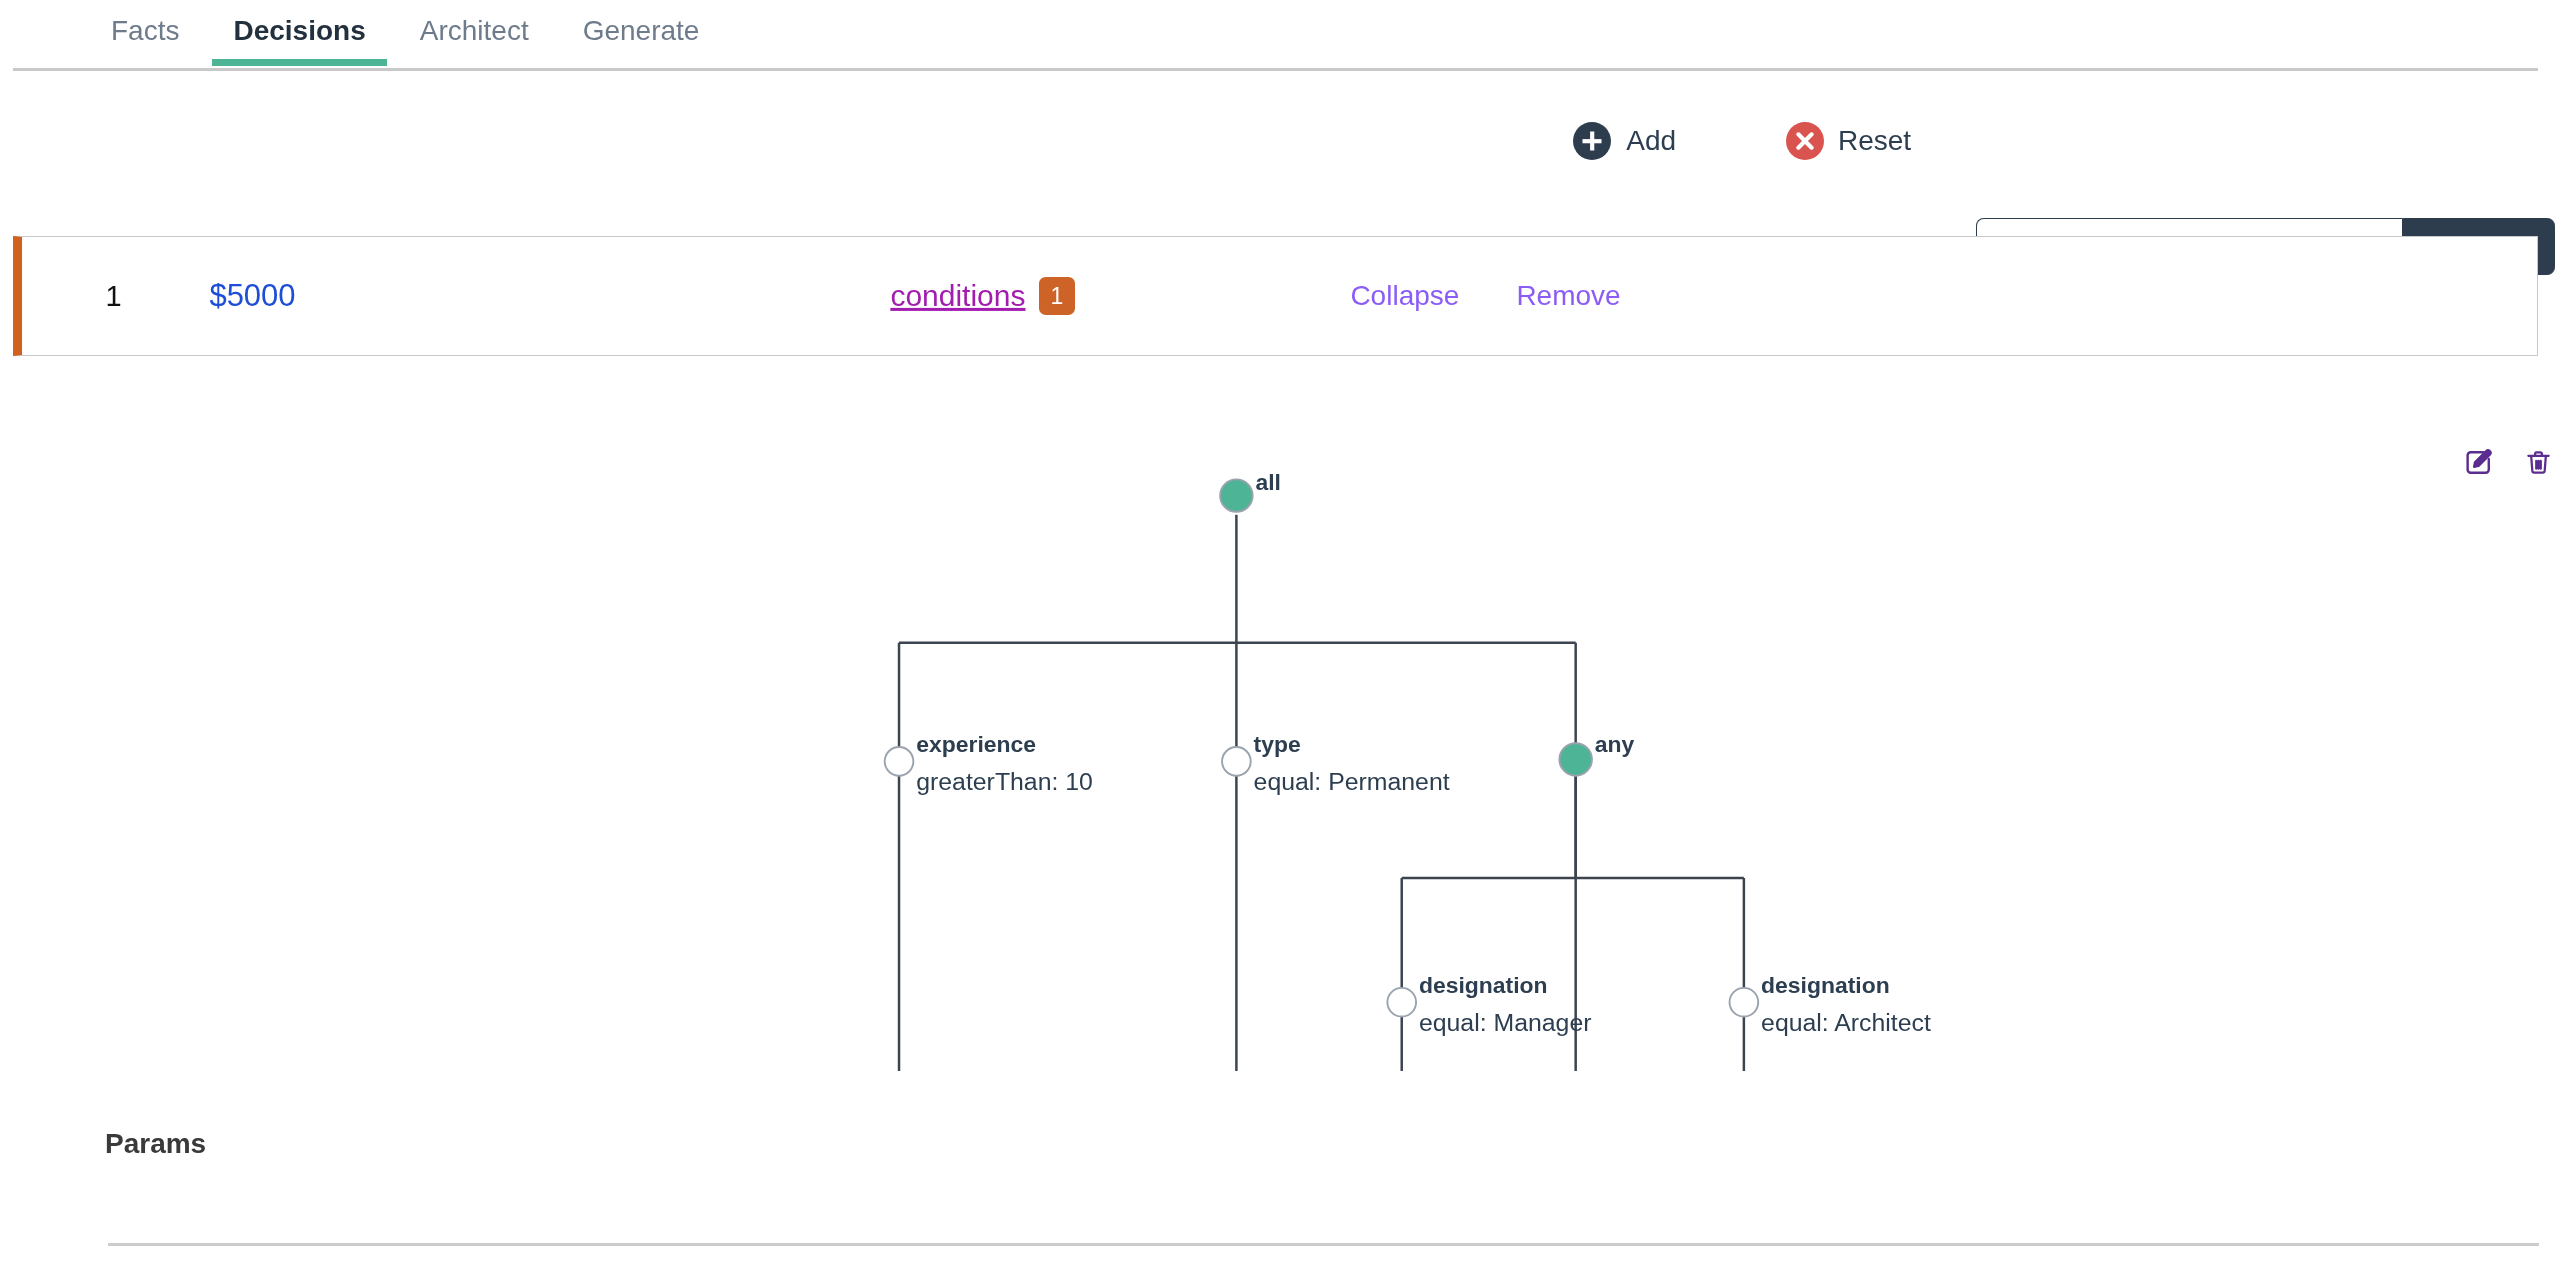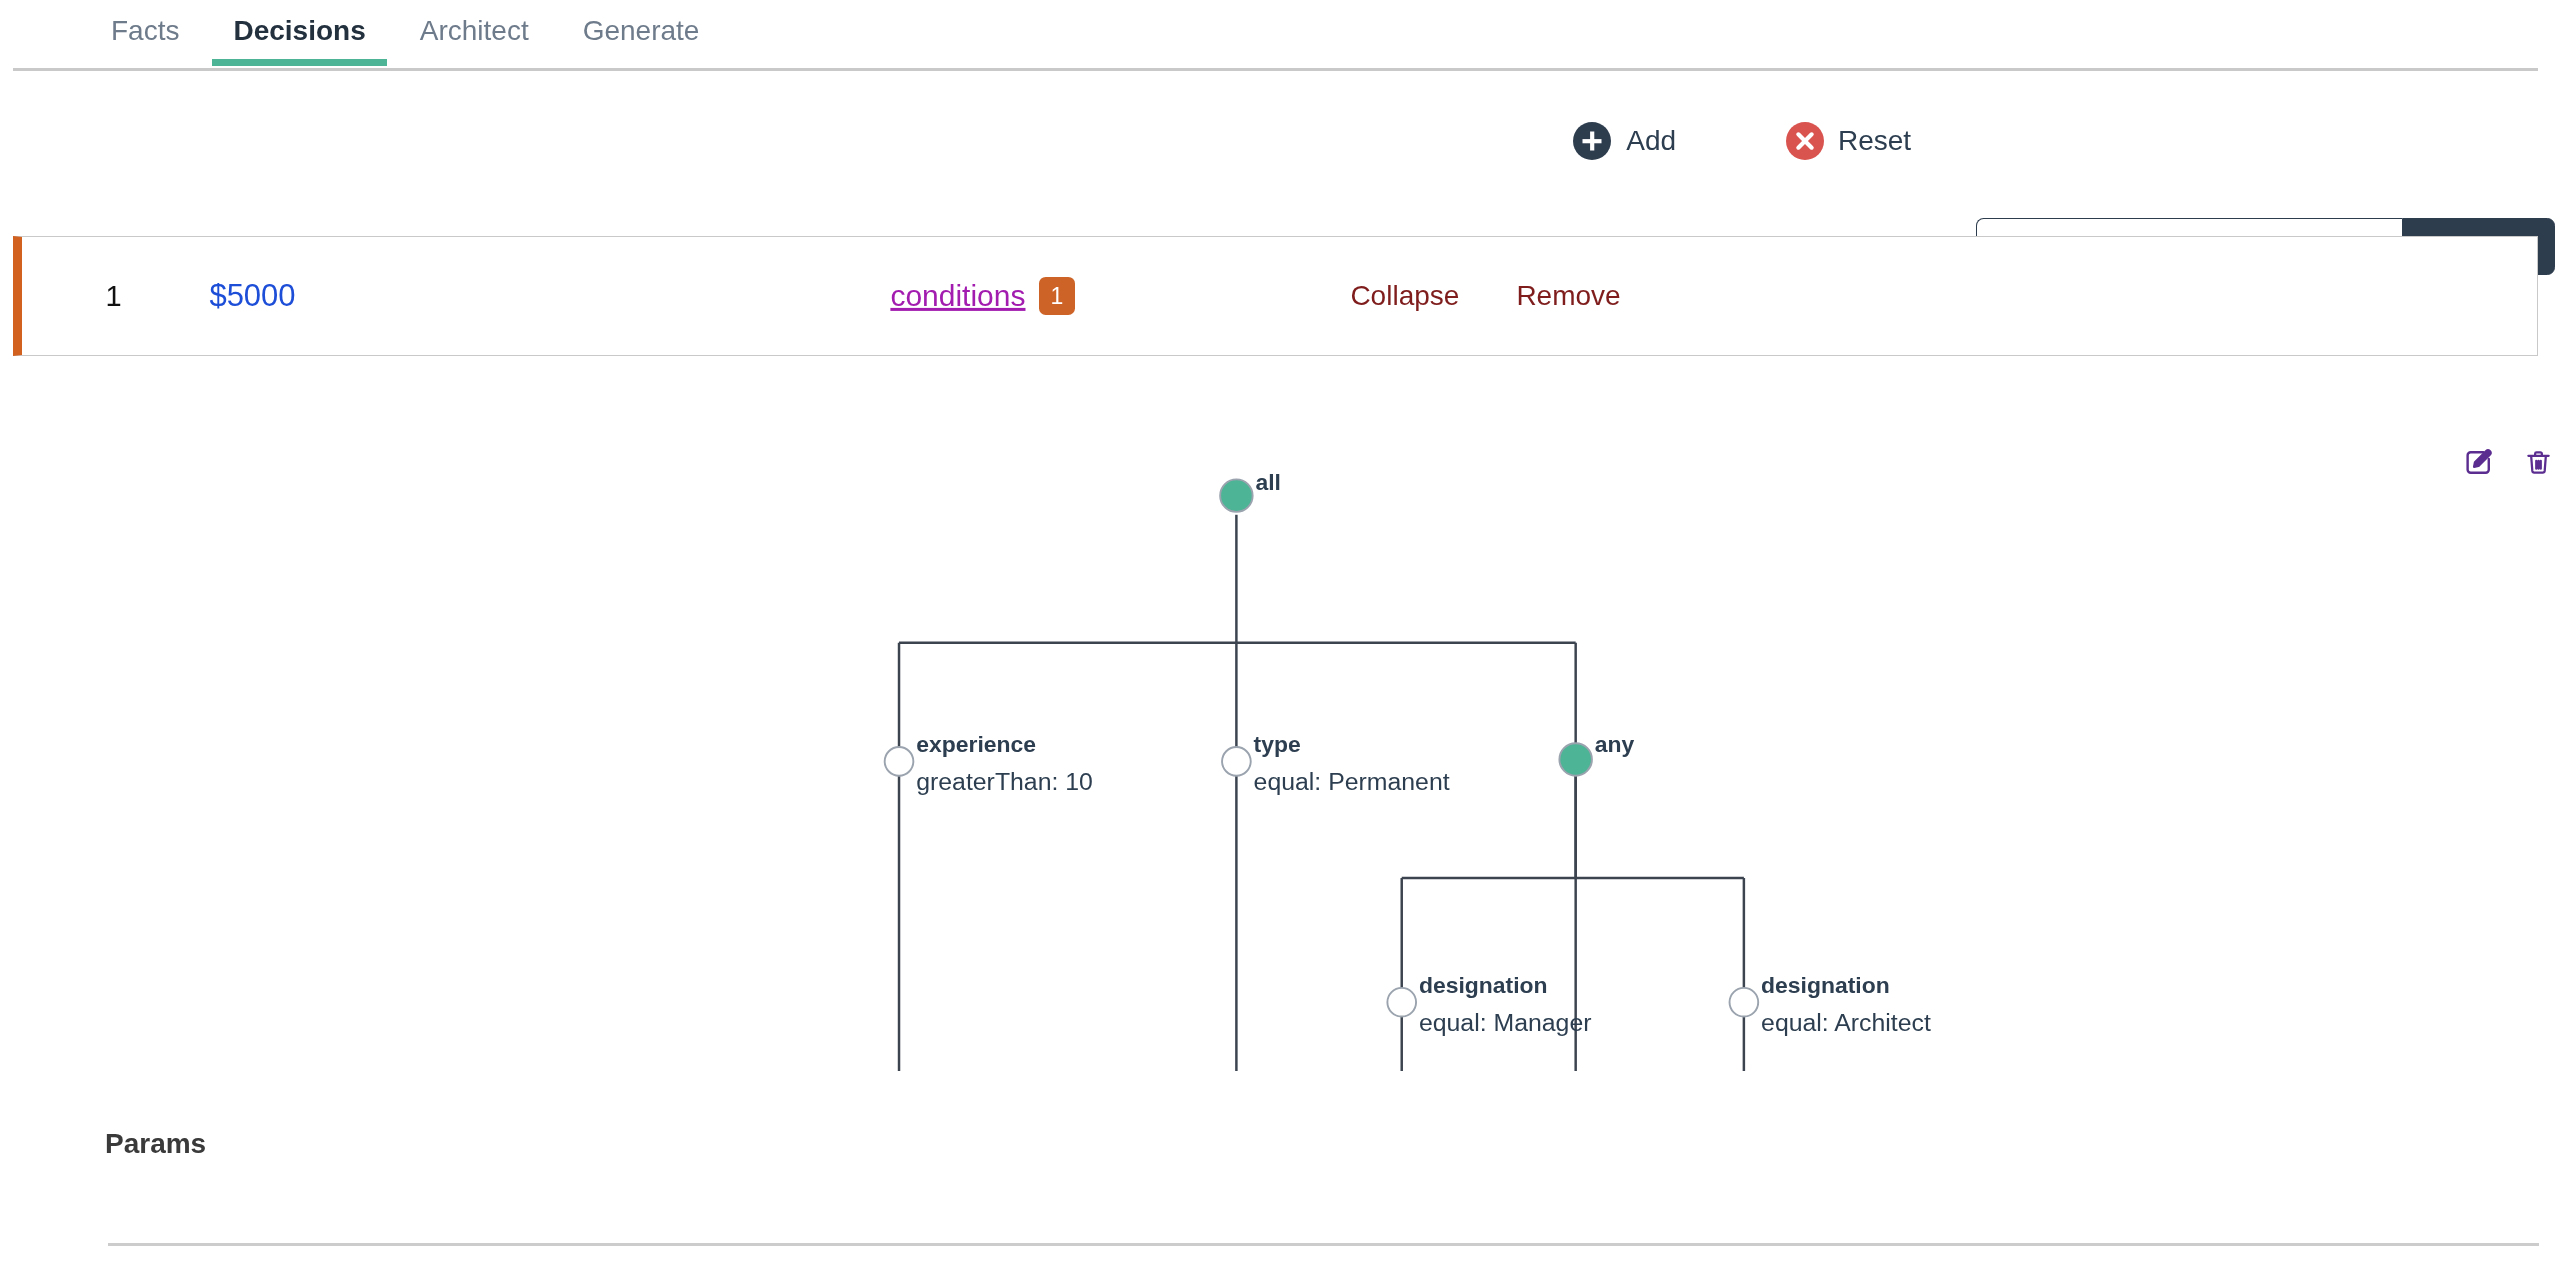--- a/index.html
+++ b/index.html
@@ -170,21 +170,21 @@
     line-height: 1;
     padding: 7.6px 11.5px;
     border-radius: 6.7px;
     min-width: 29px;
     text-align: center;
   }
   #row-collapse { left: 1328px; }
   #row-remove { left: 1494px; }
   .rowlink {
     font-size: 28px;
-    color: #7f1d1d;
+    color: #8b5cf6;
     cursor: pointer;
     text-decoration: none;
   }
 
   
   #tree-actions {
     position: absolute;
     right: 24px; top: 448px;
     display: flex;
     gap: 32.5px;

